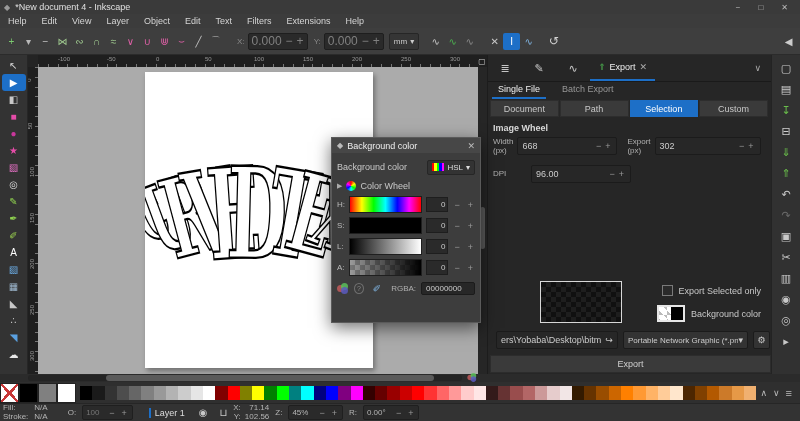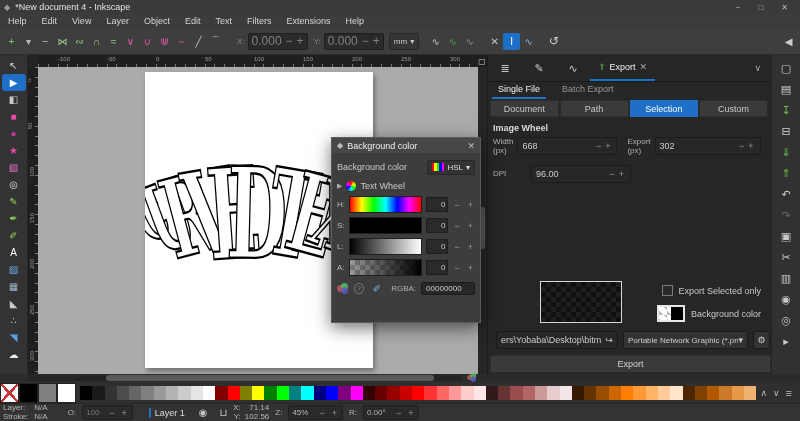--- a/index.html
+++ b/index.html
@@ -377,21 +377,21 @@
     <span style="font-size:9px;color:#c8c8c8">Background color</span>
     <span class="modebtn">
       <span class="ministrip"></span>
       <span>HSL</span>
       <span>▾</span>
     </span>
   </div>
   <div class="dlgrow" style="height:16px">
     <span style="font-size:7px;color:#aaa">▶</span>
     <span class="wheel"></span>
-    <span style="font-size:9px;color:#c8c8c8">Text Wheel</span>
+    <span style="font-size:9px;color:#c8c8c8">Color Wheel</span>
   </div>
   <div>
 
       <div class="slrow">
         <span class="sl-label">H:</span>
         <span class="slider hue"></span>
         <span class="slval">0</span>
         <span class="sp">−</span>
         <span class="sp">+</span>
       </div>
@@ -512,21 +512,21 @@
     </span>
   <span class="palbtns">
     <span>∧</span>
     <span>∨</span>
     <span style="font-size:11px">≡</span>
   </span>
 </div>
 
 <div class="abs statusbar">
   <span class="fsgrid">
-    <span>Layer:</span>
+    <span>Fill:</span>
     <span>N/A</span>
     <span>Stroke:</span>
     <span>N/A</span>
   </span>
   <span style="margin-left:14px">O:</span>
   <span class="minibox">
     <span style="color:#777;min-width:18px">100</span>
     <span class="sp">−</span>
     <span class="sp">+</span>
   </span>

